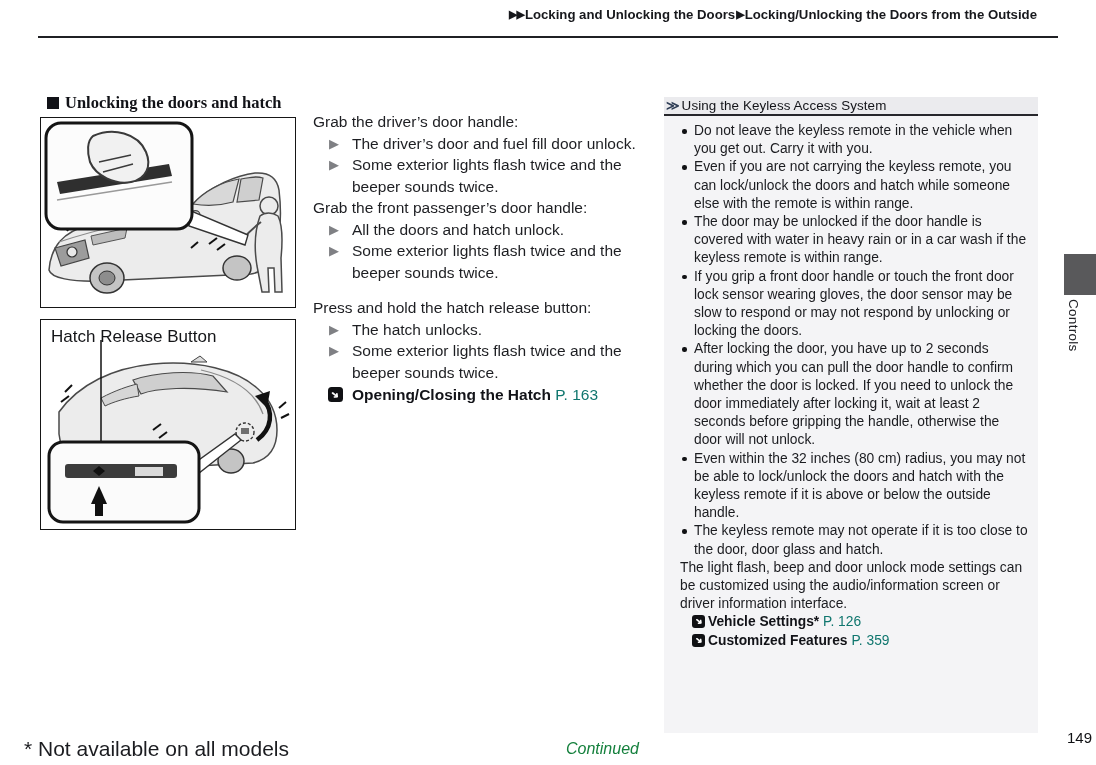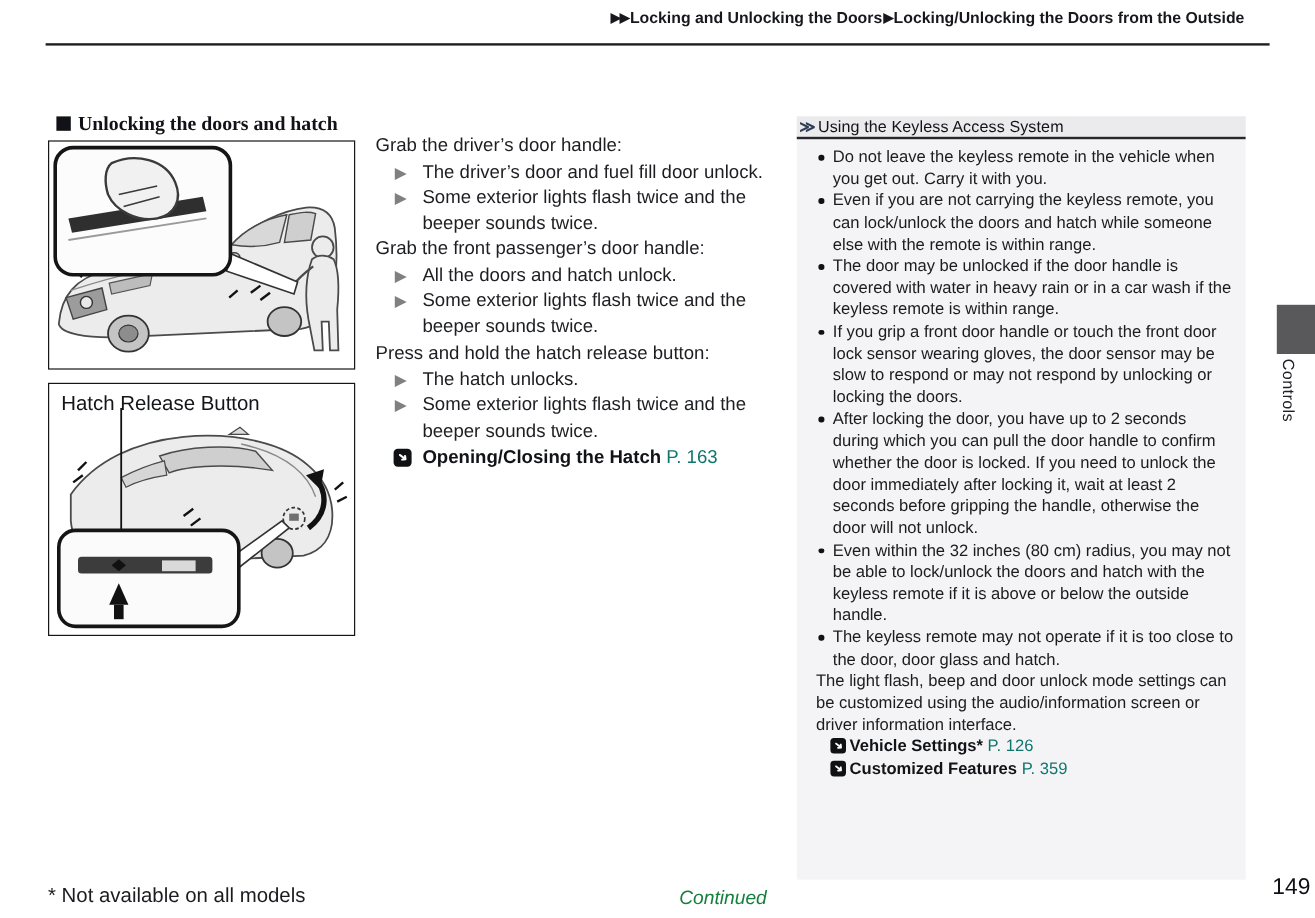--- a/index.html
+++ b/index.html
@@ -22,21 +22,21 @@
   .figure1{top:117px;width:256px;height:191px;}
   .figure2{top:319px;width:256px;height:211px;}
   .figure svg{display:block;}
   .figure2-label{position:absolute;left:10px;top:7px;font-size:17px;color:#141518;background:transparent;}
 
   
   .instructions{position:absolute;left:313px;top:111px;width:352px;font-size:15.5px;
                 line-height:21.5px;color:#1d1e22;}
   .instruction-group{margin:0;}
   .instruction-group + .instruction-group{margin-top:0px;}
-  .instruction-group:nth-child(3){margin-top:1px;}
+  .instruction-group:nth-child(3){margin-top:14px;}
   .instruction-lead{margin:0;}
   .result-line{position:relative;padding-left:39px;}
   .tri{position:absolute;left:16px;top:0px;color:#7f8084;font-size:13px;}
   .ref-line{position:relative;padding-left:39px;margin-top:1px;}
   .ref-icon{position:absolute;left:15px;top:3px;width:15px;height:15px;background:#101114;
             border-radius:3.5px;color:#fff;text-align:center;line-height:15px;font-size:10px;}
   .ref-icon .ra{display:inline-block;transform:rotate(38deg);font-weight:bold;}
   .ref-label{font-weight:bold;color:#121318;}
   .ref-page{color:#0f766e;}
 
@@ -56,23 +56,23 @@
   .side-ref{position:relative;padding-left:28px;line-height:18.5px;}
   .side-ref .ref-icon{position:absolute;left:12px;top:2px;width:13px;height:13px;line-height:13px;
                       font-size:9px;border-radius:3px;}
 
   
   .chapter-square{position:absolute;left:1064px;top:254px;width:32px;height:41px;background:#59595b;}
   .chapter-label{position:absolute;left:1066px;top:299px;writing-mode:vertical-rl;
                  font-size:13.5px;color:#202126;letter-spacing:0.3px;}
 
   
-  .footnote{position:absolute;left:40px;top:737px;font-size:17px;color:#1b1c20;}
+  .footnote{position:absolute;left:24px;top:737px;font-size:21px;color:#1b1c20;}
   .continued{position:absolute;left:566px;top:740px;font-size:16px;font-style:italic;color:#15803d;}
-  .page-number{position:absolute;right:4px;top:729px;font-size:19px;color:#101114;}
+  .page-number{position:absolute;right:4px;top:729px;font-size:15px;color:#101114;}
 </style>
 </head>
 <body>
 
 <div class="page">
 
   <div class="breadcrumb"><span class="bc-arrow">▶▶</span><span>Locking and Unlocking the Doors</span><span class="bc-arrow">▶</span><span>Locking/Unlocking the Doors from the Outside</span></div>
   <div class="top-rule"></div>
 
   <div class="section-heading">

